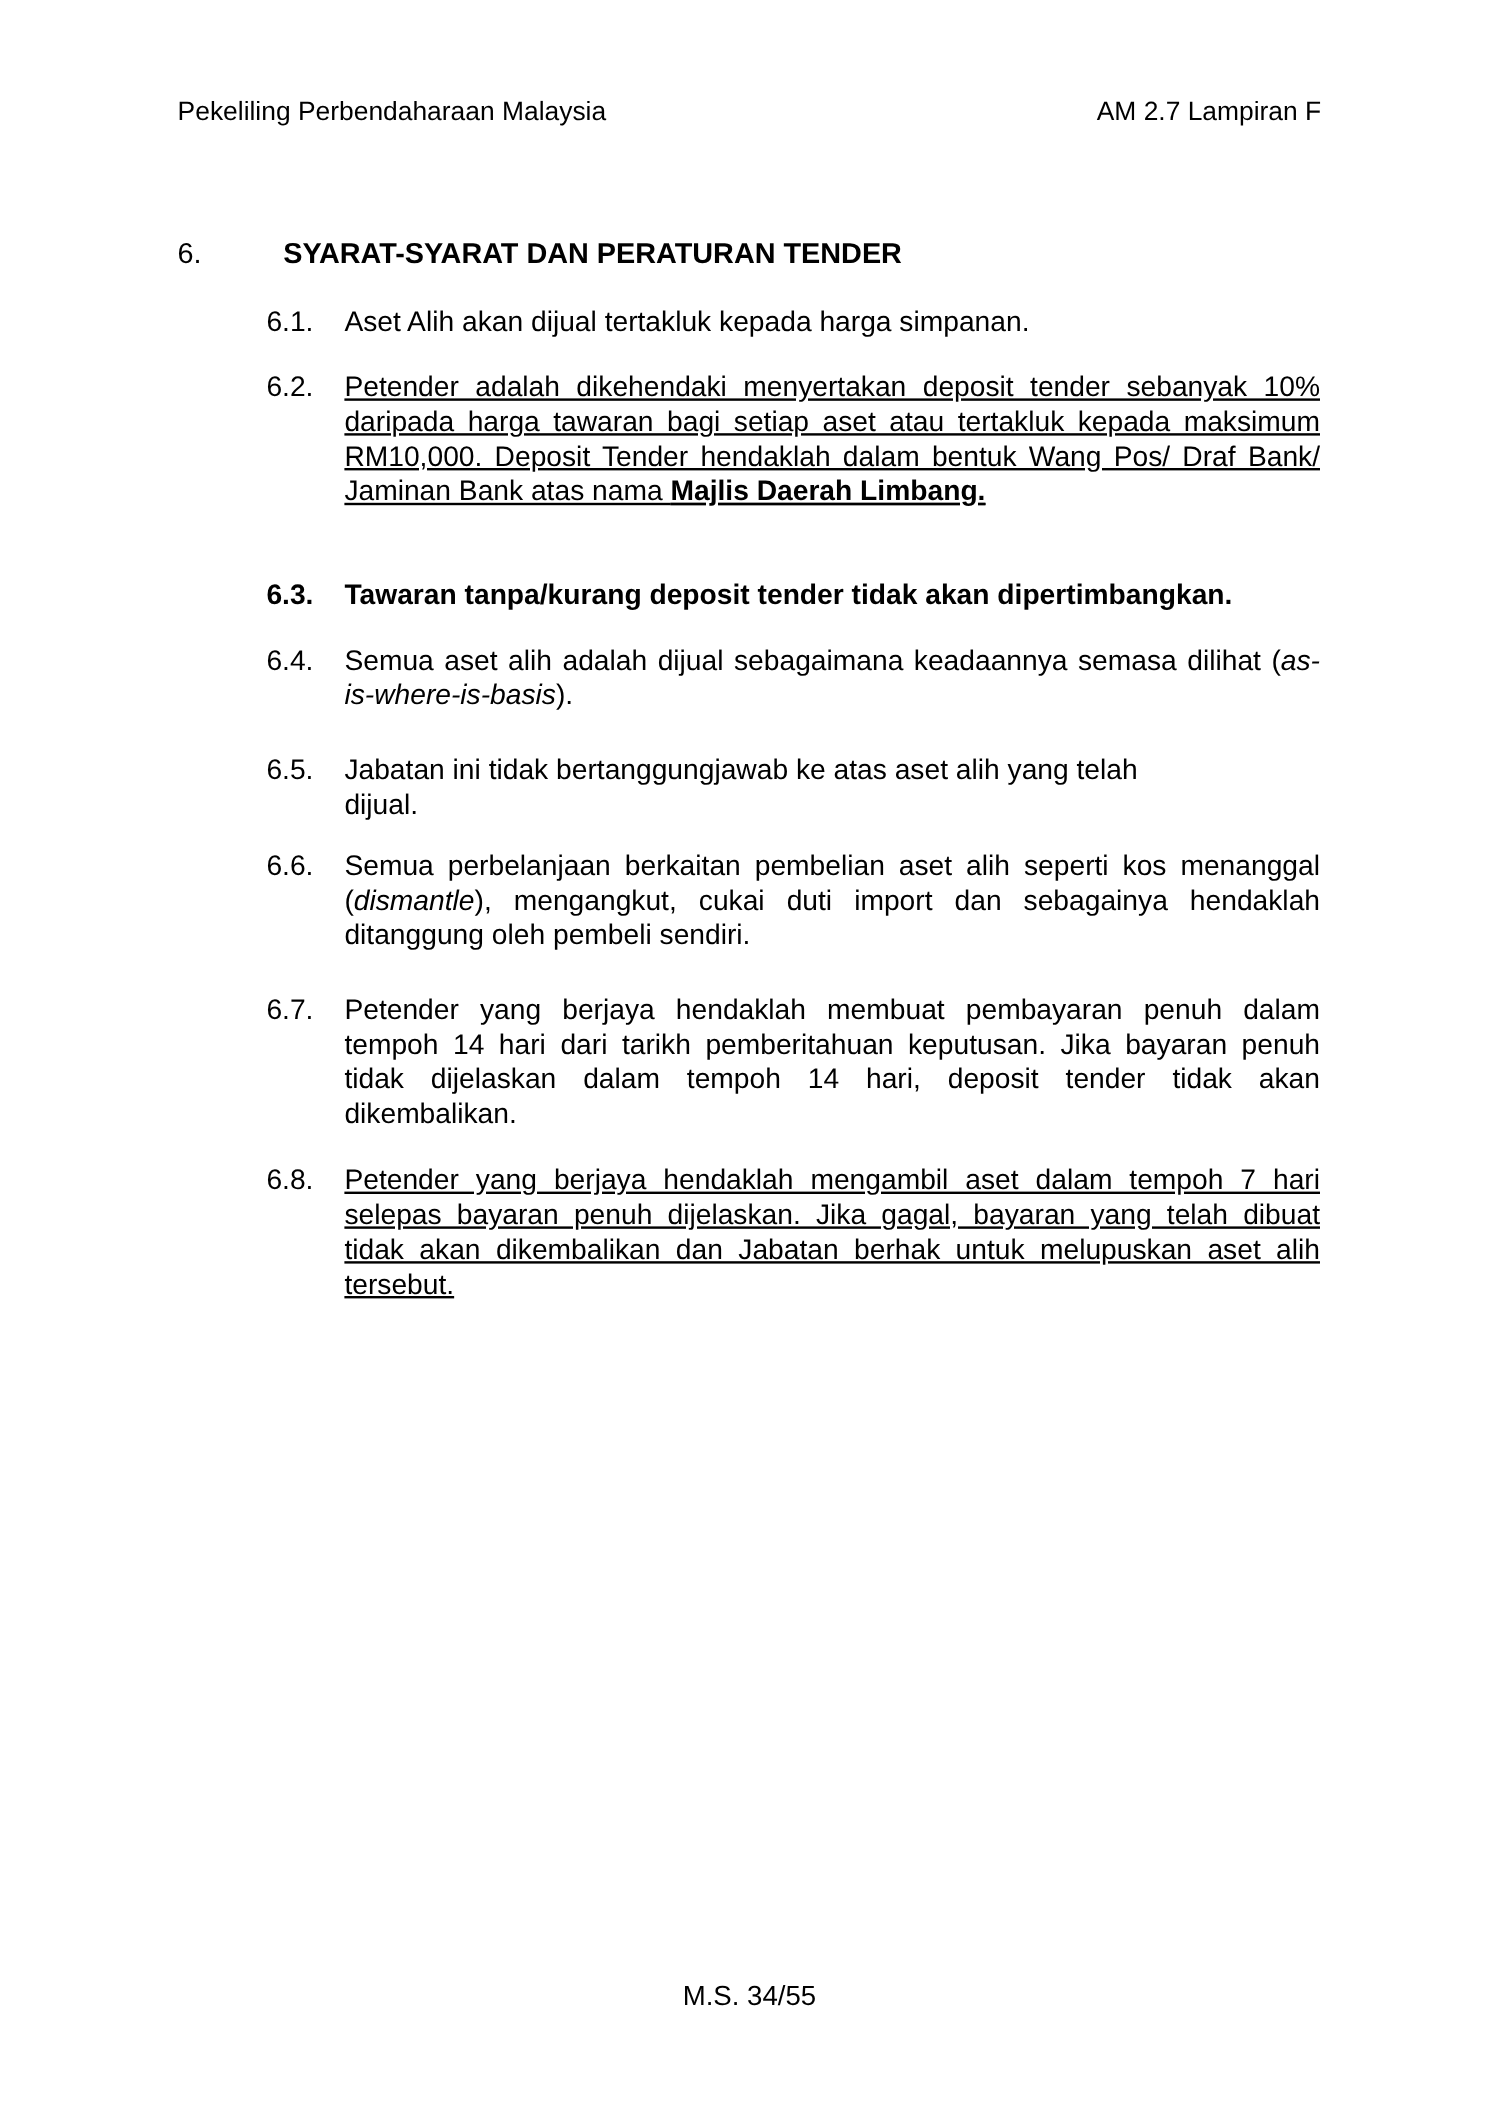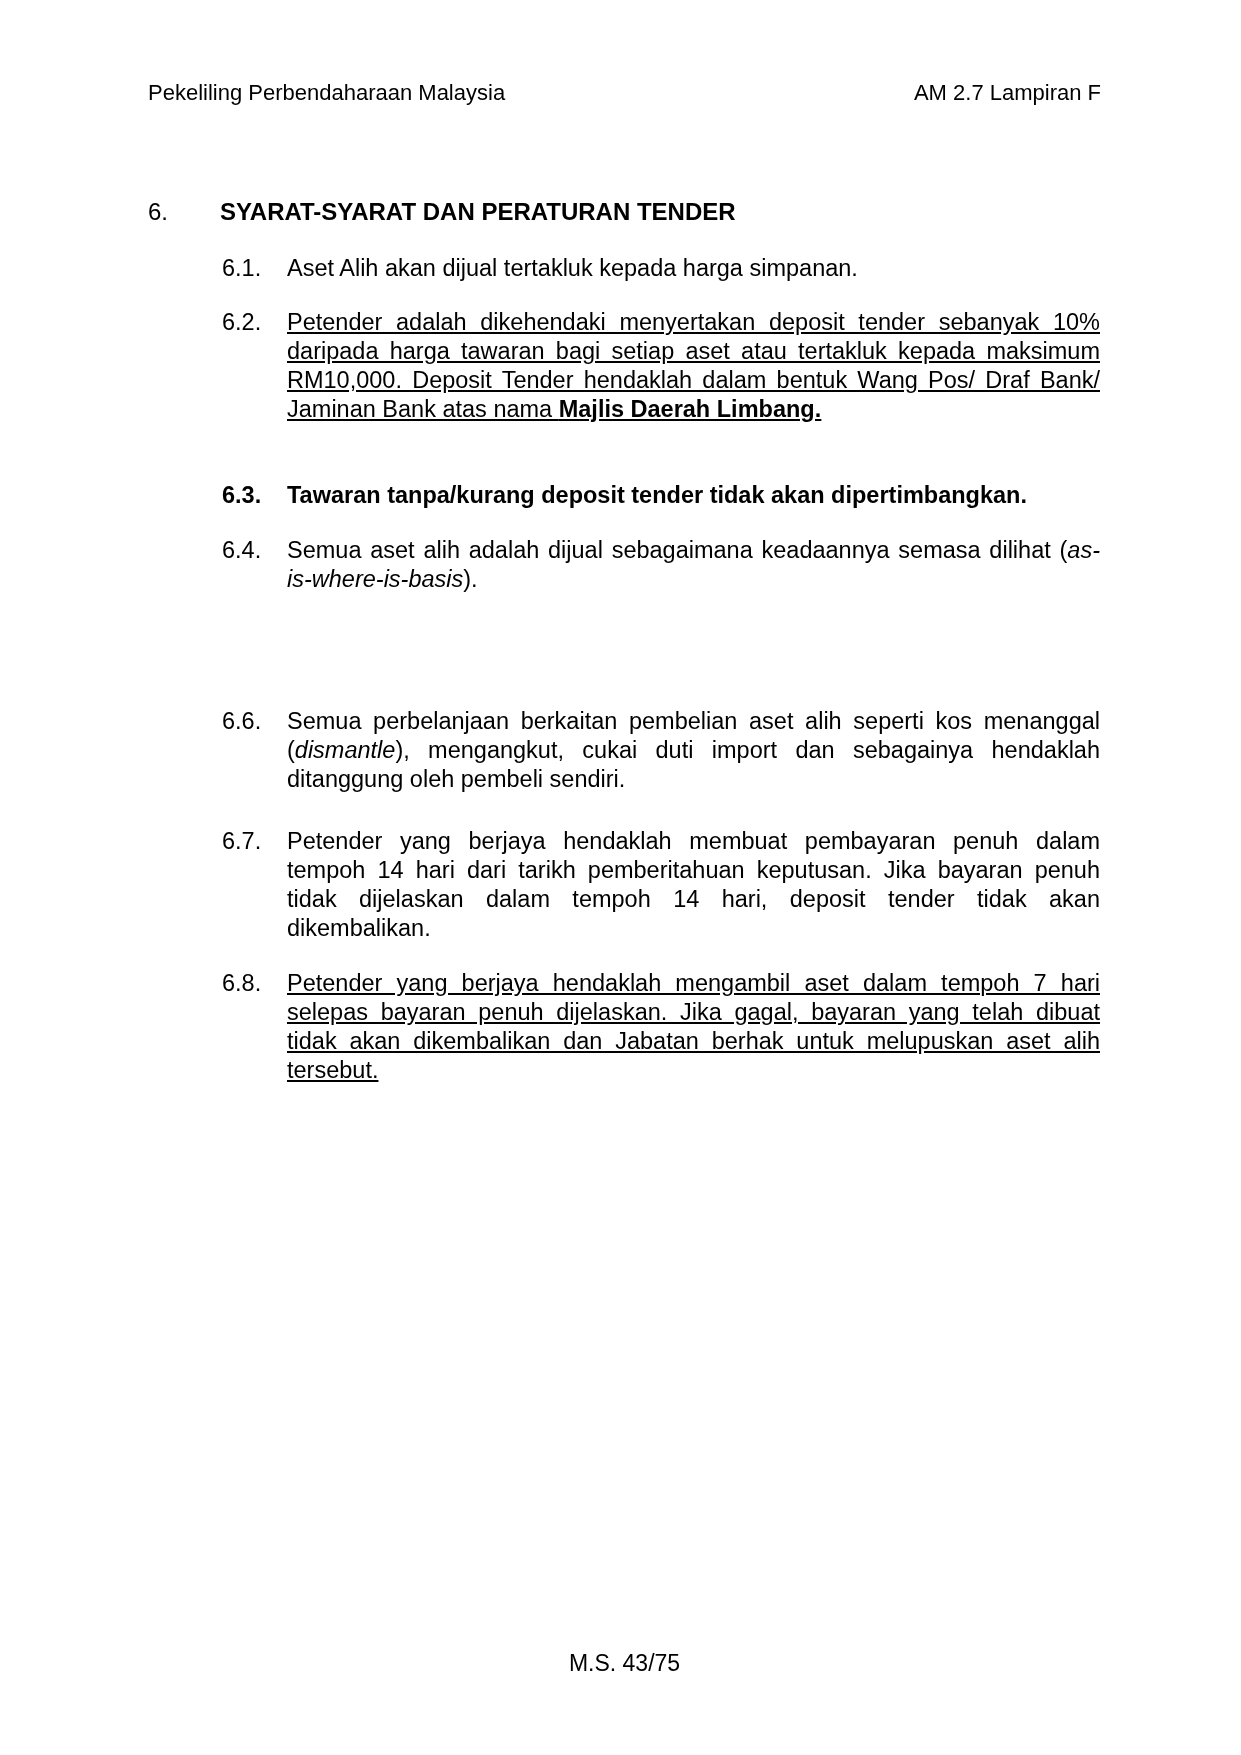--- a/index.html
+++ b/index.html
@@ -26,21 +26,21 @@
   }
   .section-heading {
     position: absolute;
     left: 148px;
     top: 197px;
     width: 953px;
     font-size: 24px;
     line-height: 30px;
   }
   .sec-num { position: absolute; left: 0; top: 0; }
-  .sec-title { position: absolute; left: 72px; top: 0; font-weight: 700; }
+  .sec-title { position: absolute; left: 88px; top: 0; font-weight: 700; }
   .clause {
     position: absolute;
     left: 222px;
     width: 878px;
     font-size: 23.5px;
     line-height: 29px;
   }
   .clause-num { position: absolute; left: 0; top: 0; }
   .clause-body {
     margin-left: 65px;
@@ -98,31 +98,36 @@
   <div class="clause" id="clause-2">
     <span class="clause-num">6.3.</span>
     <div class="clause-body"><span>Tawaran tanpa/kurang deposit tender tidak akan dipertimbangkan.</span></div>
   </div>
 
   <div class="clause" id="clause-3">
     <span class="clause-num">6.4.</span>
     <div class="clause-body justify"><span>Semua aset alih adalah dijual sebagaimana keadaannya semasa dilihat (</span><span class="i">as-is-where-is-basis</span><span>).</span></div>
   </div>
 
+  <div class="clause" id="clause-4">
+    <span class="clause-num">6.5.</span>
+    <div class="clause-body"><span>Jabatan ini tidak bertanggungjawab ke atas aset alih yang telah
+dijual.</span></div>
+  </div>
 
   <div class="clause" id="clause-5">
     <span class="clause-num">6.6.</span>
     <div class="clause-body justify"><span>Semua perbelanjaan berkaitan pembelian aset alih seperti kos menanggal (</span><span class="i">dismantle</span><span>), mengangkut, cukai duti import dan sebagainya hendaklah ditanggung oleh pembeli sendiri.</span></div>
   </div>
 
   <div class="clause" id="clause-6">
     <span class="clause-num">6.7.</span>
     <div class="clause-body justify"><span>Petender yang berjaya hendaklah membuat pembayaran penuh dalam tempoh 14 hari dari tarikh pemberitahuan keputusan. Jika bayaran penuh tidak dijelaskan dalam tempoh 14 hari, deposit tender tidak akan dikembalikan.</span></div>
   </div>
 
   <div class="clause" id="clause-7">
     <span class="clause-num">6.8.</span>
     <div class="clause-body justify"><span>Petender yang berjaya hendaklah mengambil aset dalam tempoh 7 hari selepas bayaran penuh dijelaskan. Jika gagal, bayaran yang telah dibuat tidak akan dikembalikan dan Jabatan berhak untuk melupuskan aset alih tersebut.</span></div>
   </div>
 
-  <div class="footer">M.S. 43/75</div>
+  <div class="footer">M.S. 34/55</div>
 
 </div>
 
 </body></html>

